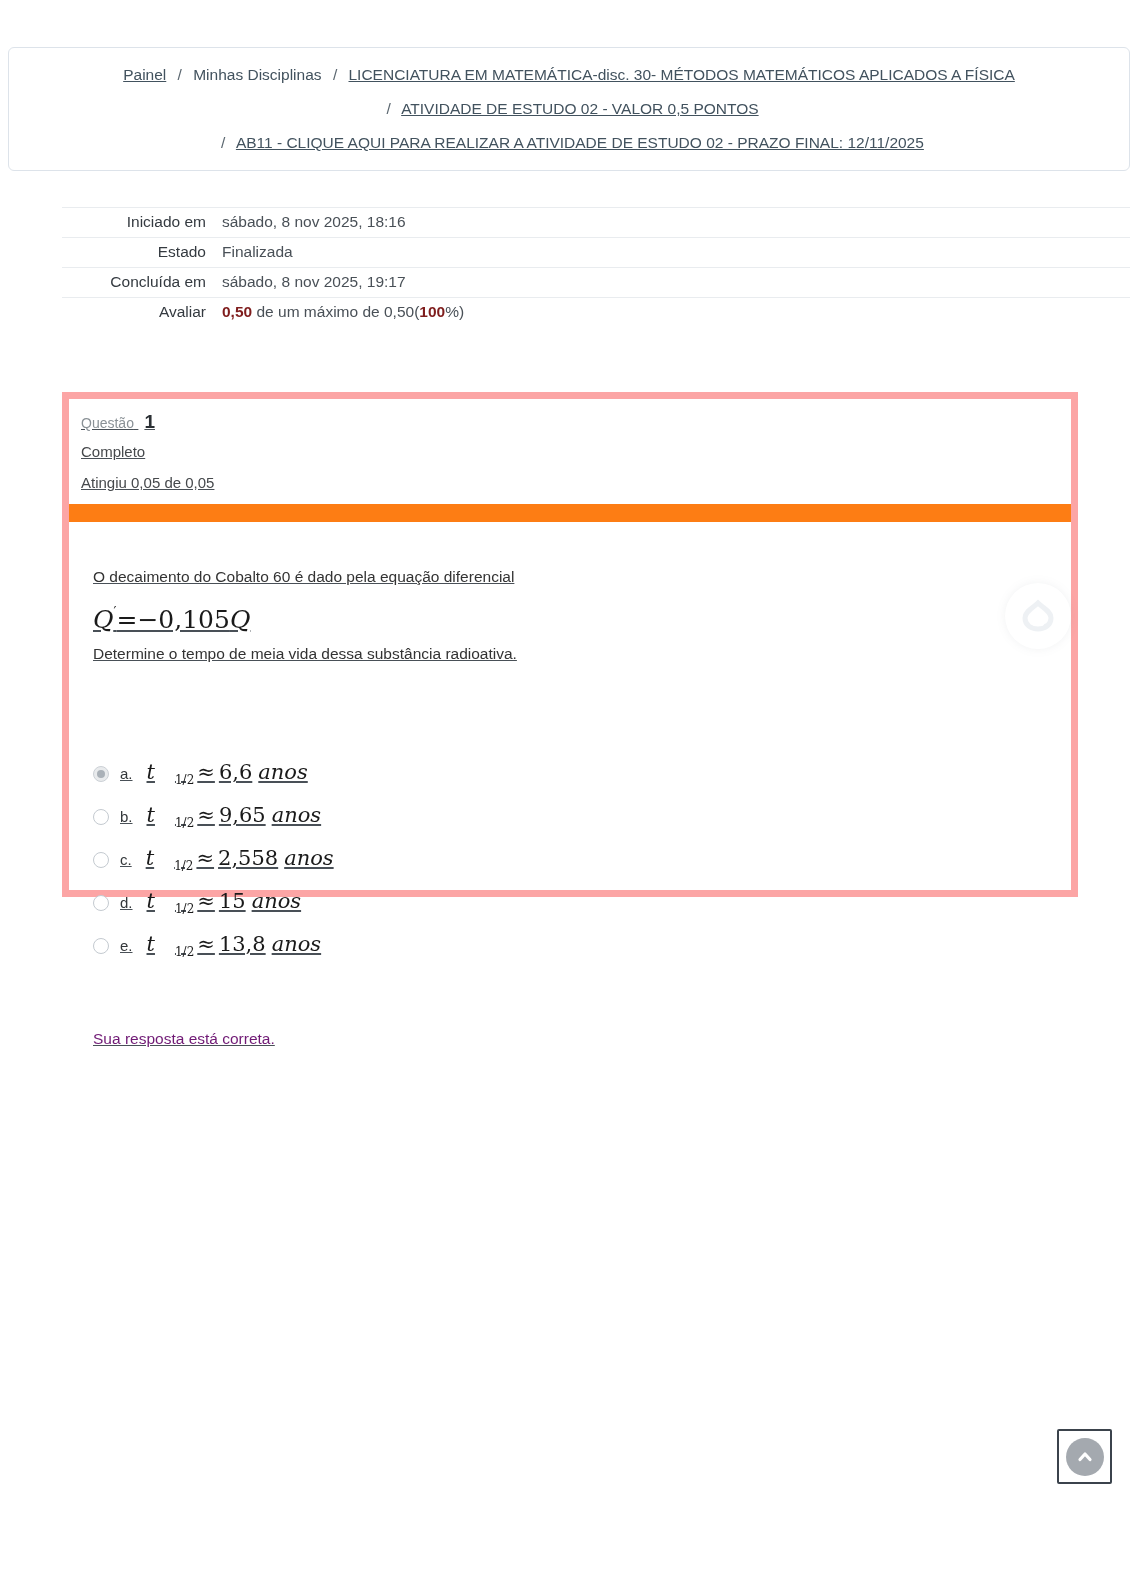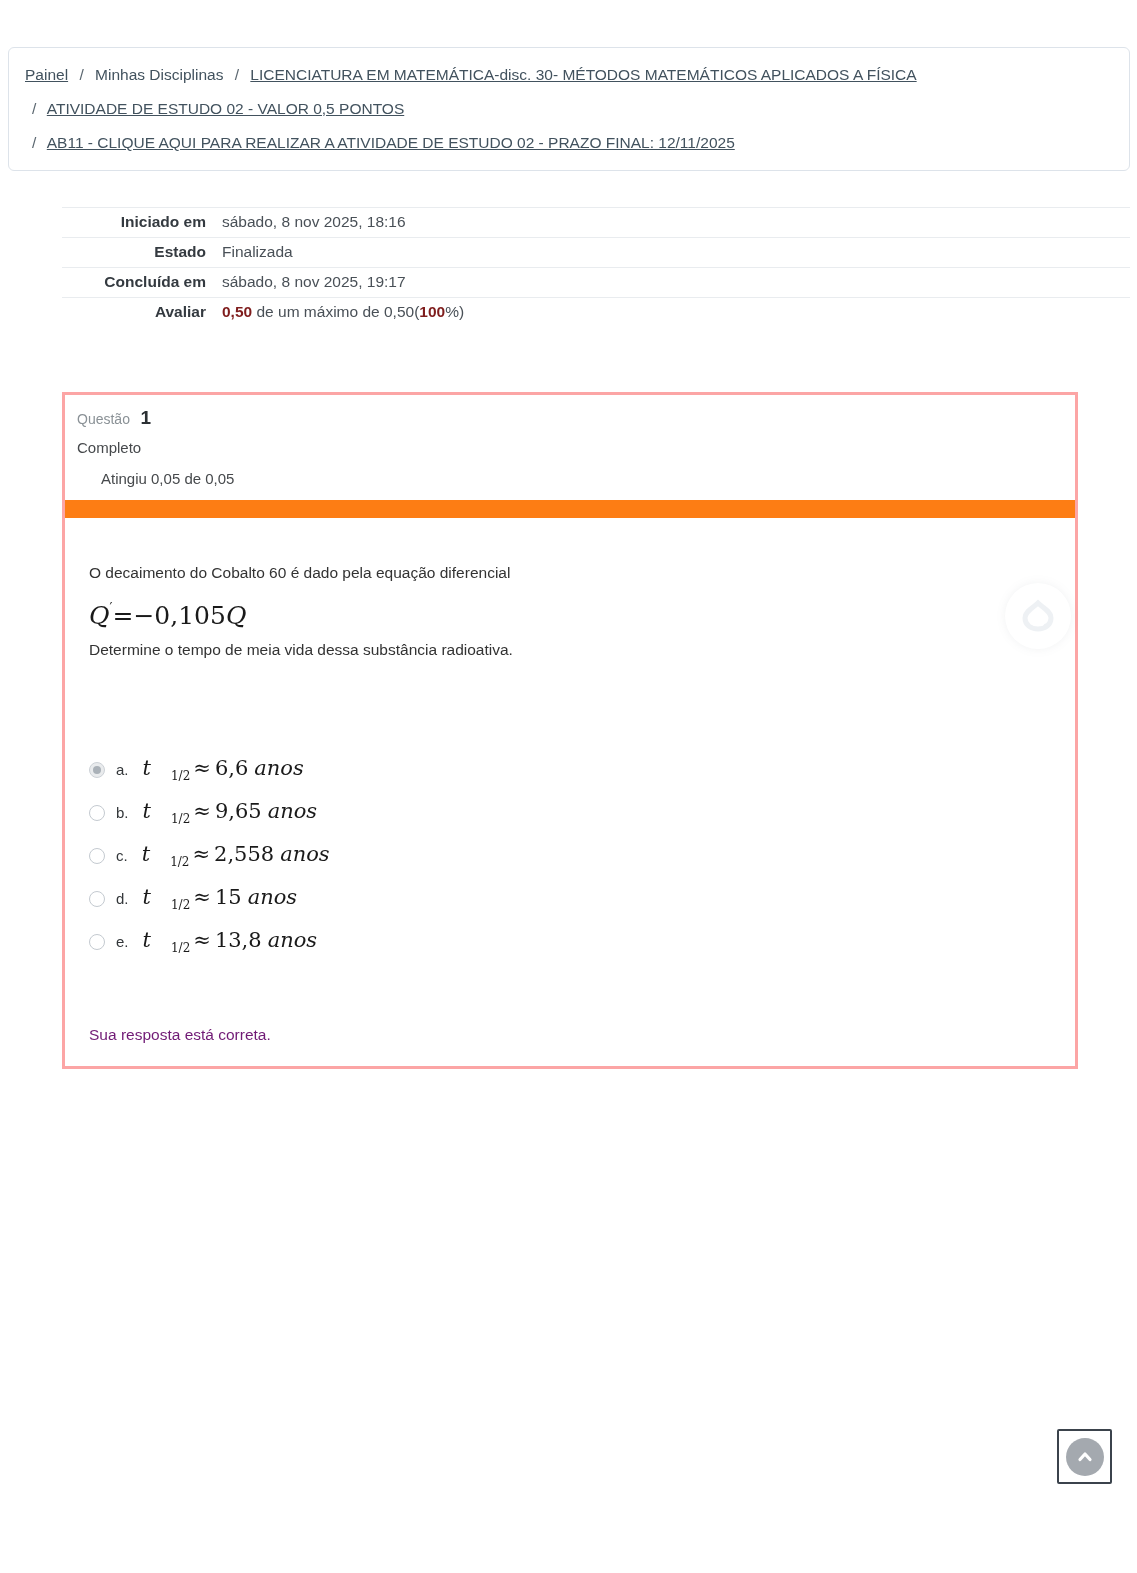--- a/index.html
+++ b/index.html
@@ -13,43 +13,44 @@
   }
   a { color: #42525e; text-decoration: none; cursor: pointer; }
   a.u { text-decoration: underline; }
 
   
   .crumb-box {
     position: absolute; left: 8px; top: 47px; width: 1122px;
     border: 1px solid #dde3ea; border-radius: 6px;
     padding: 10px 16px; font-size: 15.5px; color: #42525e;
   }
-  .crumb-line { line-height: 34px; white-space: nowrap; }
+  .crumb-line { line-height: 34px; white-space: nowrap; text-align: center; }
   .crumb-sep { margin: 0 7px; color: #5b6770; }
 
   
   .summary { position: absolute; left: 62px; top: 207px; width: 1068px; font-size: 15.5px; }
   .srow { display: flex; border-top: 1px solid #e9ecef; padding: 4px 0 5px 0; }
   .srow .slabel {
-    width: 160px; text-align: right; font-weight: bold; color: #343a40;
+    width: 160px; text-align: right; font-weight: normal; color: #343a40;
     padding-right: 16px; flex-shrink: 0; line-height: 20px;
   }
   .srow .svalue { color: #495057; line-height: 20px; }
   .srow .svalue b { color: #7f1d1d; }
 
   
   .qblock {
-    position: absolute; left: 62px; top: 392px; width: 1016px; height: 677px;
-    border: 3px solid #fca5a5;
+    position: absolute; left: 62px; top: 392px; width: 1016px; height: 505px;
+    border: 7px solid #fca5a5;
+    text-decoration: underline;
   }
   .qinfo { padding: 12px 12px 0 12px; }
   .qno-label { font-size: 14px; color: #8a9196; }
   .qno-num { font-size: 19px; font-weight: bold; color: #2b3034; margin-left: 6px; }
   .qstate { margin-top: 9px; font-size: 15px; color: #46494c; line-height: 19px; }
-  .qgrade { margin-top: 12px; font-size: 15px; color: #46494c; line-height: 19px; padding-bottom: 12px; margin-left: 24px; }
+  .qgrade { margin-top: 12px; font-size: 15px; color: #46494c; line-height: 19px; padding-bottom: 12px; }
   .orange-bar { height: 18px; width: 100%; }
 
   .formulation { padding: 0 24px; }
   .qtext-intro { margin-top: 44px; font-size: 15.5px; color: #333; line-height: 21px; }
   .equation {
     margin-top: 8px; font-family: "DejaVu Serif", serif; font-size: 25px;
     color: #1a1a1a; line-height: 34px;
   }
   .equation i { font-style: italic; }
   .equation sup { font-size: 13px; vertical-align: 12px; }

